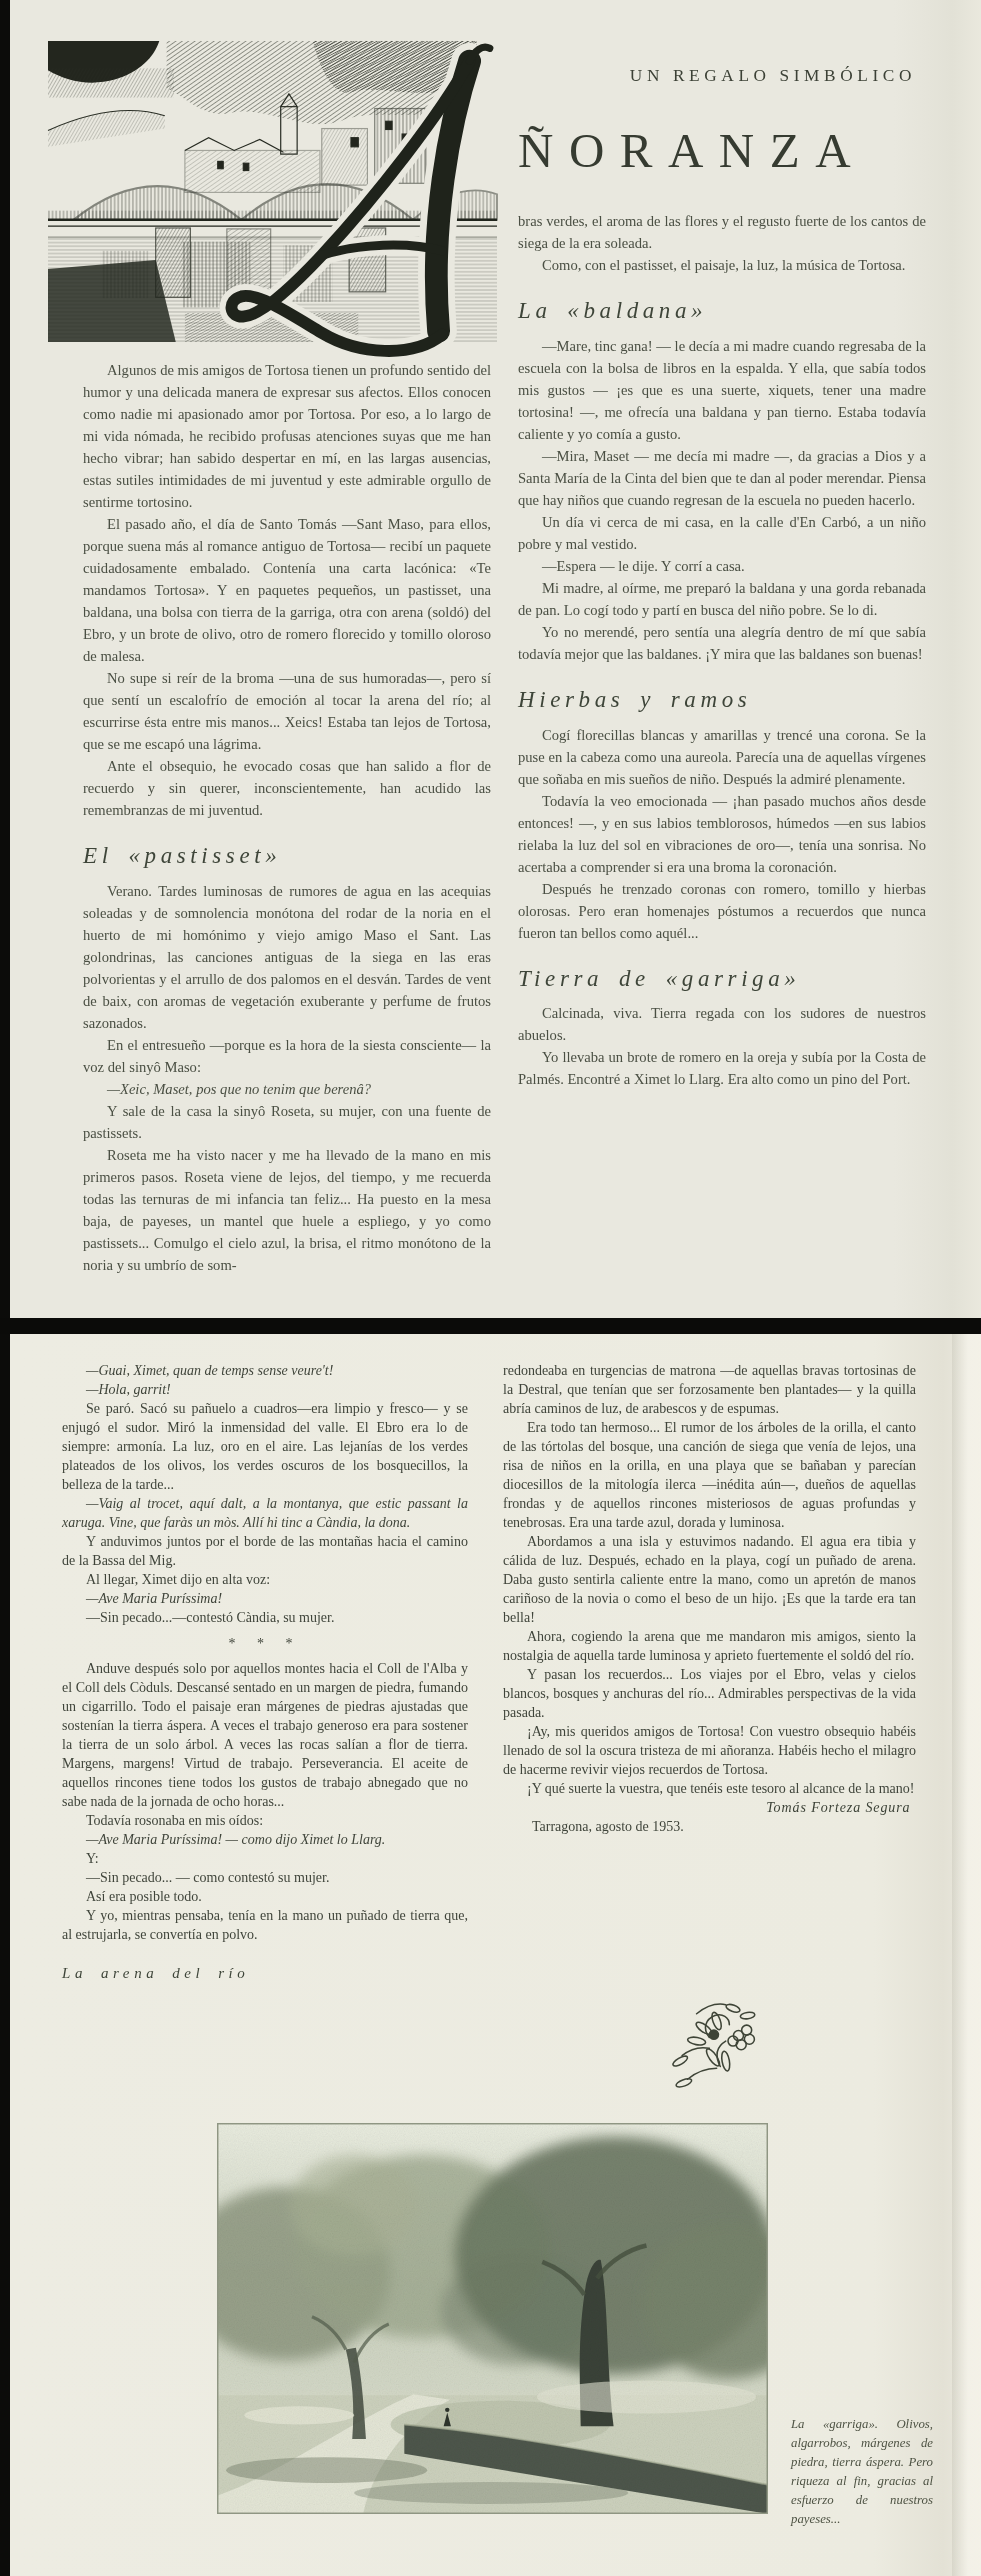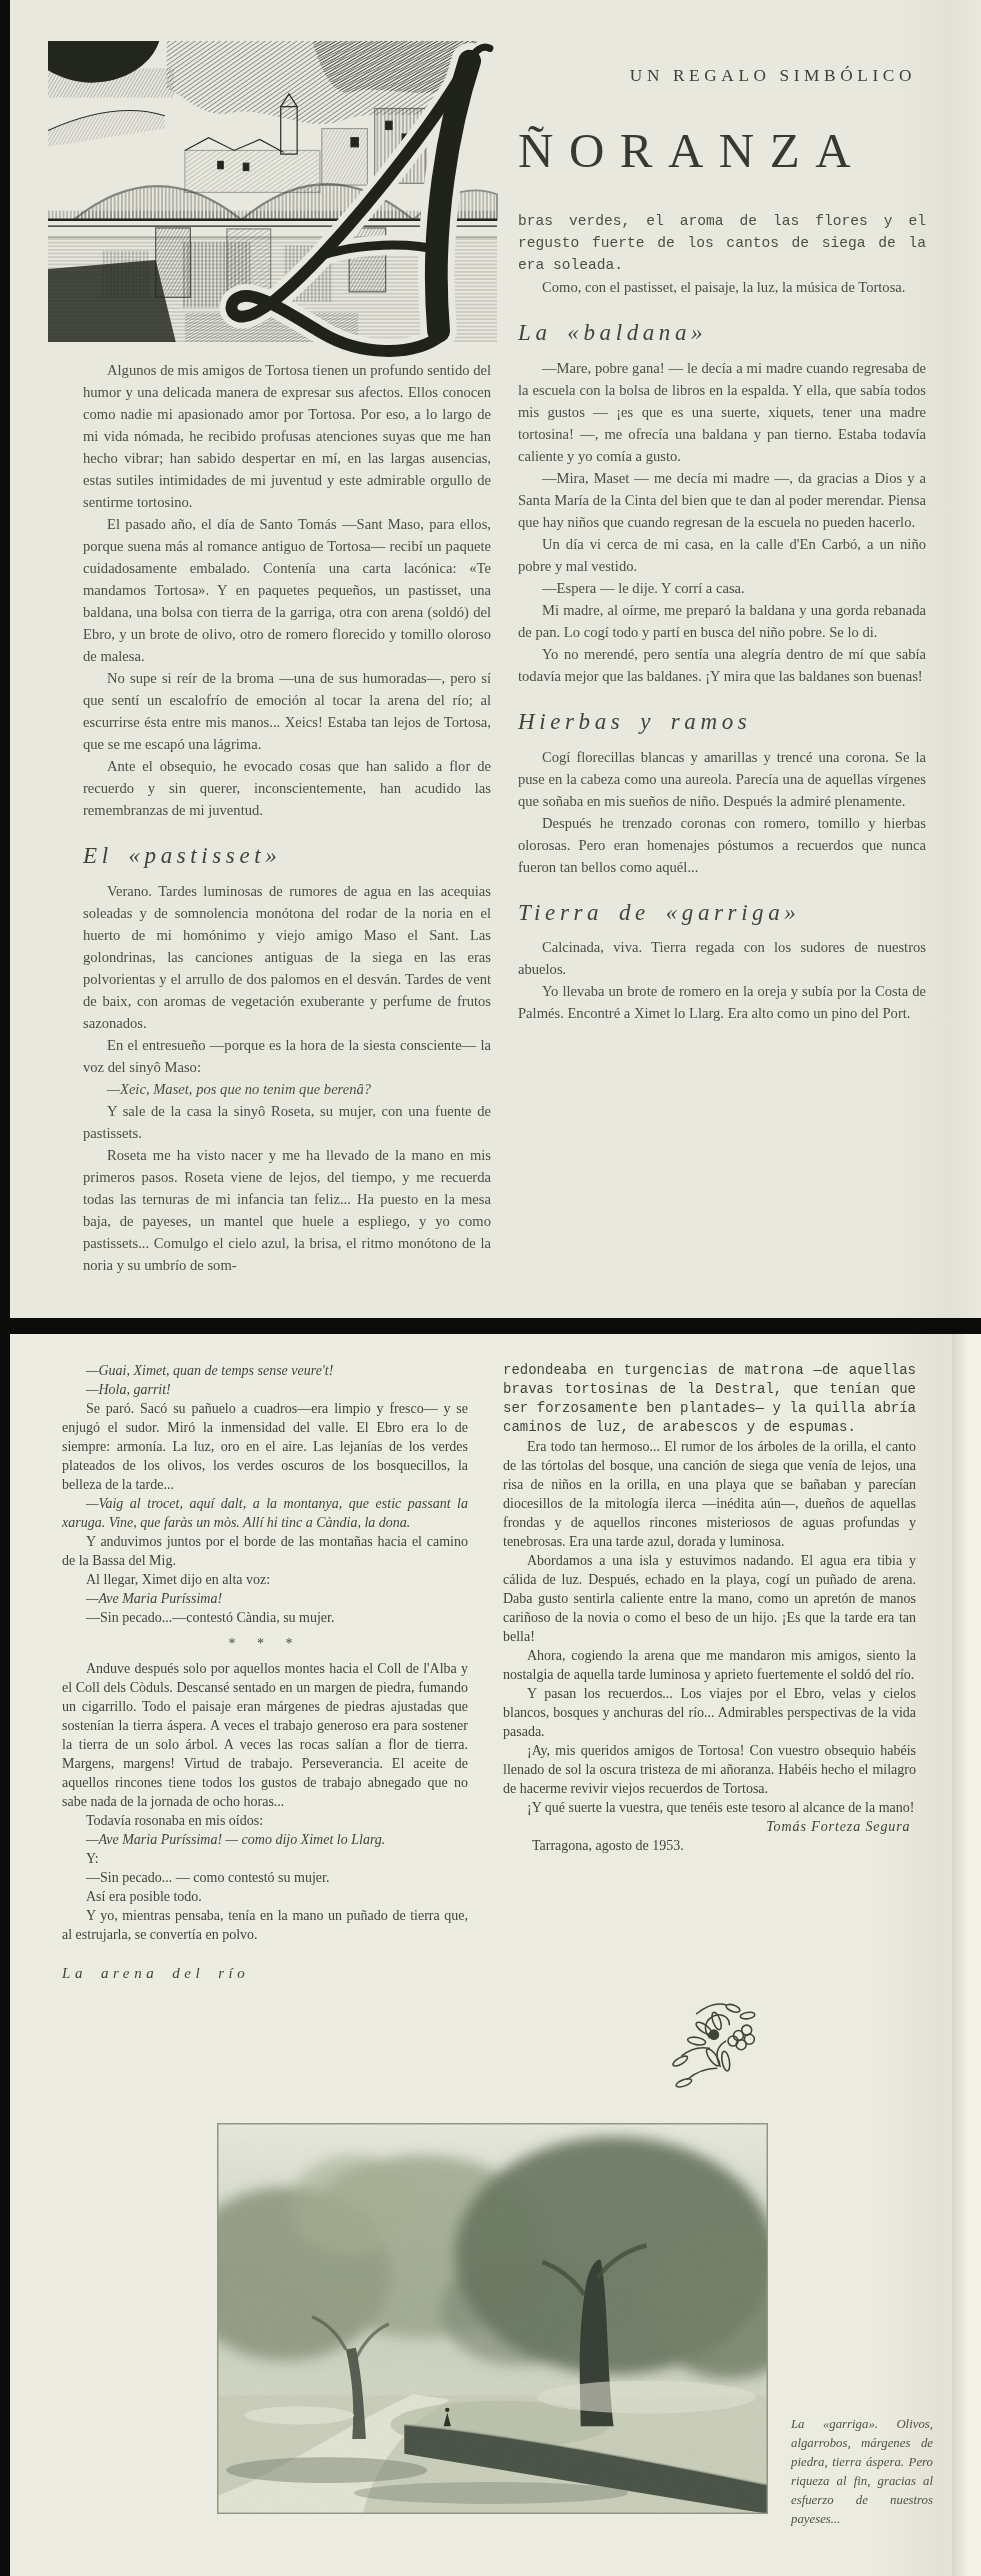--- a/index.html
+++ b/index.html
@@ -14,21 +14,21 @@
   
   .kicker{position:absolute;top:66px;left:539px;width:367px;text-align:right;
           font-size:17.3px;letter-spacing:4.6px;color:#3c4136;}
   .title{position:absolute;top:122px;left:508px;font-size:49px;letter-spacing:15.5px;color:#363b31;}
   
   .col{position:absolute;text-align:justify;}
   .page1 .col{font-size:14.6px;line-height:22px;color:#4a4f43;}
   .page2 .col{font-size:14px;line-height:19px;color:#3f443a;}
   .col p{margin:0;text-align:justify;}
   .b-body,.b-italic{text-indent:24px;}
-  .b-body-noindent{text-indent:0;font-family:Liberation Mono, monospace;}
+  .b-body-noindent{text-indent:0;}
   .b-italic{font-style:italic;}
   .b-heading{font-style:italic;text-indent:0;text-align:left;letter-spacing:4.6px;word-spacing:5.5px;
              color:#3e4539;margin:24px 0 12.8px 0 !important;}
   .page1 .b-heading{font-size:23px;}
   .page2 .b-heading{font-size:15px;margin:20px 0 11px 0 !important;}
   .b-stars{text-align:center !important;text-indent:0;letter-spacing:9px;margin:7.3px 0 5.5px 0 !important;}
   .c1L{left:73px;top:359px;width:408px;}
   .c1R{left:508px;top:210px;width:408px;}
   .c2L{left:52px;top:27px;width:406px;}
   .c2R{left:493px;top:27px;width:413px;}
@@ -138,28 +138,29 @@
         <p class="b-body">Verano. Tardes luminosas de rumores de agua en las acequias soleadas y de somnolencia monótona del rodar de la noria en el huerto de mi homónimo y viejo amigo Maso el Sant. Las golondrinas, las canciones antiguas de la siega en las eras polvorientas y el arrullo de dos palomos en el desván. Tardes de vent de baix, con aromas de vegetación exuberante y perfume de frutos sazonados.</p>
         <p class="b-body">En el entresueño —porque es la hora de la siesta consciente— la voz del sinyô Maso:</p>
         <p class="b-italic">—Xeic, Maset, pos que no tenim que berenâ?</p>
         <p class="b-body">Y sale de la casa la sinyô Roseta, su mujer, con una fuente de pastissets.</p>
         <p class="b-body">Roseta me ha visto nacer y me ha llevado de la mano en mis primeros pasos. Roseta viene de lejos, del tiempo, y me recuerda todas las ternuras de mi infancia tan feliz... Ha puesto en la mesa baja, de payeses, un mantel que huele a espliego, y yo como pastissets... Comulgo el cielo azul, la brisa, el ritmo monótono de la noria y su umbrío de som-</p>
       </div>
     <div class="col c1R">
         <p class="b-body-noindent">bras verdes, el aroma de las flores y el regusto fuerte de los cantos de siega de la era soleada.</p>
         <p class="b-body">Como, con el pastisset, el paisaje, la luz, la música de Tortosa.</p>
         <p class="b-heading">La «baldana»</p>
-        <p class="b-body">—Mare, pobre gana! — le decía a mi madre cuando regresaba de la escuela con la bolsa de libros en la espalda. Y ella, que sabía todos mis gustos — ¡es que es una suerte, xiquets, tener una madre tortosina! —, me ofrecía una baldana y pan tierno. Estaba todavía caliente y yo comía a gusto.</p>
+        <p class="b-body">—Mare, tinc gana! — le decía a mi madre cuando regresaba de la escuela con la bolsa de libros en la espalda. Y ella, que sabía todos mis gustos — ¡es que es una suerte, xiquets, tener una madre tortosina! —, me ofrecía una baldana y pan tierno. Estaba todavía caliente y yo comía a gusto.</p>
         <p class="b-body">—Mira, Maset — me decía mi madre —, da gracias a Dios y a Santa María de la Cinta del bien que te dan al poder merendar. Piensa que hay niños que cuando regresan de la escuela no pueden hacerlo.</p>
         <p class="b-body">Un día vi cerca de mi casa, en la calle d'En Carbó, a un niño pobre y mal vestido.</p>
         <p class="b-body">—Espera — le dije. Y corrí a casa.</p>
         <p class="b-body">Mi madre, al oírme, me preparó la baldana y una gorda rebanada de pan. Lo cogí todo y partí en busca del niño pobre. Se lo di.</p>
         <p class="b-body">Yo no merendé, pero sentía una alegría dentro de mí que sabía todavía mejor que las baldanes. ¡Y mira que las baldanes son buenas!</p>
         <p class="b-heading">Hierbas y ramos</p>
         <p class="b-body">Cogí florecillas blancas y amarillas y trencé una corona. Se la puse en la cabeza como una aureola. Parecía una de aquellas vírgenes que soñaba en mis sueños de niño. Después la admiré plenamente.</p>
+        <p class="b-body">Todavía la veo emocionada — ¡han pasado muchos años desde entonces! —, y en sus labios temblorosos, húmedos —en sus labios rielaba la luz del sol en vibraciones de oro—, tenía una sonrisa. No acertaba a comprender si era una broma la coronación.</p>
         <p class="b-body">Después he trenzado coronas con romero, tomillo y hierbas olorosas. Pero eran homenajes póstumos a recuerdos que nunca fueron tan bellos como aquél...</p>
         <p class="b-heading">Tierra de «garriga»</p>
         <p class="b-body">Calcinada, viva. Tierra regada con los sudores de nuestros abuelos.</p>
         <p class="b-body">Yo llevaba un brote de romero en la oreja y subía por la Costa de Palmés. Encontré a Ximet lo Llarg. Era alto como un pino del Port.</p>
       </div>
   </div>
 
   <div class="gap"></div>
 
   <div class="page page2">

